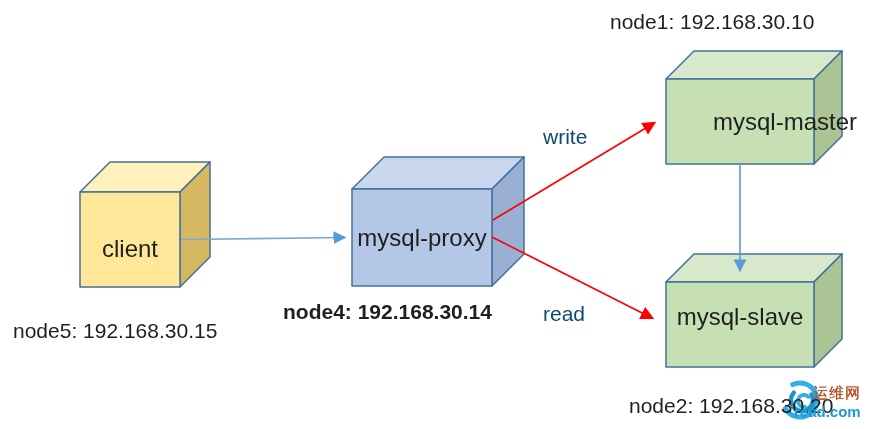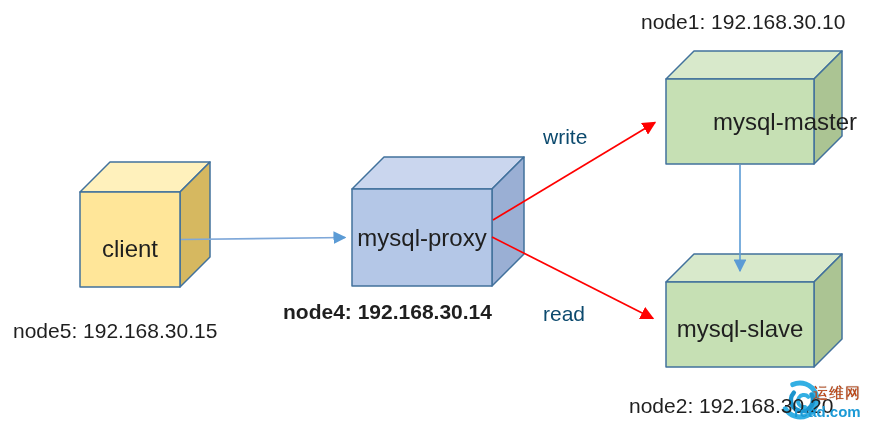--- a/index.html
+++ b/index.html
@@ -90,27 +90,27 @@
       <circle cx="804" cy="401" r="6" stroke="#29ABE2" stroke-width="4" stroke-dasharray="24 14" transform="rotate(80 804 401)"></circle>
     </g>
   </svg>
 
   <div class="cube-label" style="left:80px;top:192px;width:100px;height:95px;margin-top:9px;">client</div>
 
   <div class="cube-label" style="left:352px;top:189px;width:140px;height:97px;">mysql-proxy</div>
 
   <div class="cube-label" style="left:666px;top:79px;width:148px;height:85px;margin-left:45px;">mysql-master</div>
 
-  <div class="cube-label" style="left:666px;top:286px;width:148px;height:85px;">mysql-slave</div>
+  <div class="cube-label" style="left:666px;top:274px;width:148px;height:85px;">mysql-slave</div>
 
   <div class="caption" style="left:13px;top:301px;margin-top:18px;">node5: 192.168.30.15</div>
 
   <div class="caption" style="left:283px;top:300px;font-weight:bold;">node4: 192.168.30.14</div>
 
-  <div class="caption" style="left:641px;top:10px;">node1: 192.168.30.10</div>
+  <div class="caption" style="left:610px;top:10px;">node1: 192.168.30.10</div>
 
   <div class="caption" style="left:629px;top:394px;">node2: 192.168.30.20</div>
 
   <div class="edge-label" style="left:543px;top:125px;">write</div>
 
   <div class="edge-label" style="left:543px;top:302px;">read</div>
 
   <div class="wm-name">运维网</div>
   <div class="wm-domain">read.com</div>
 

